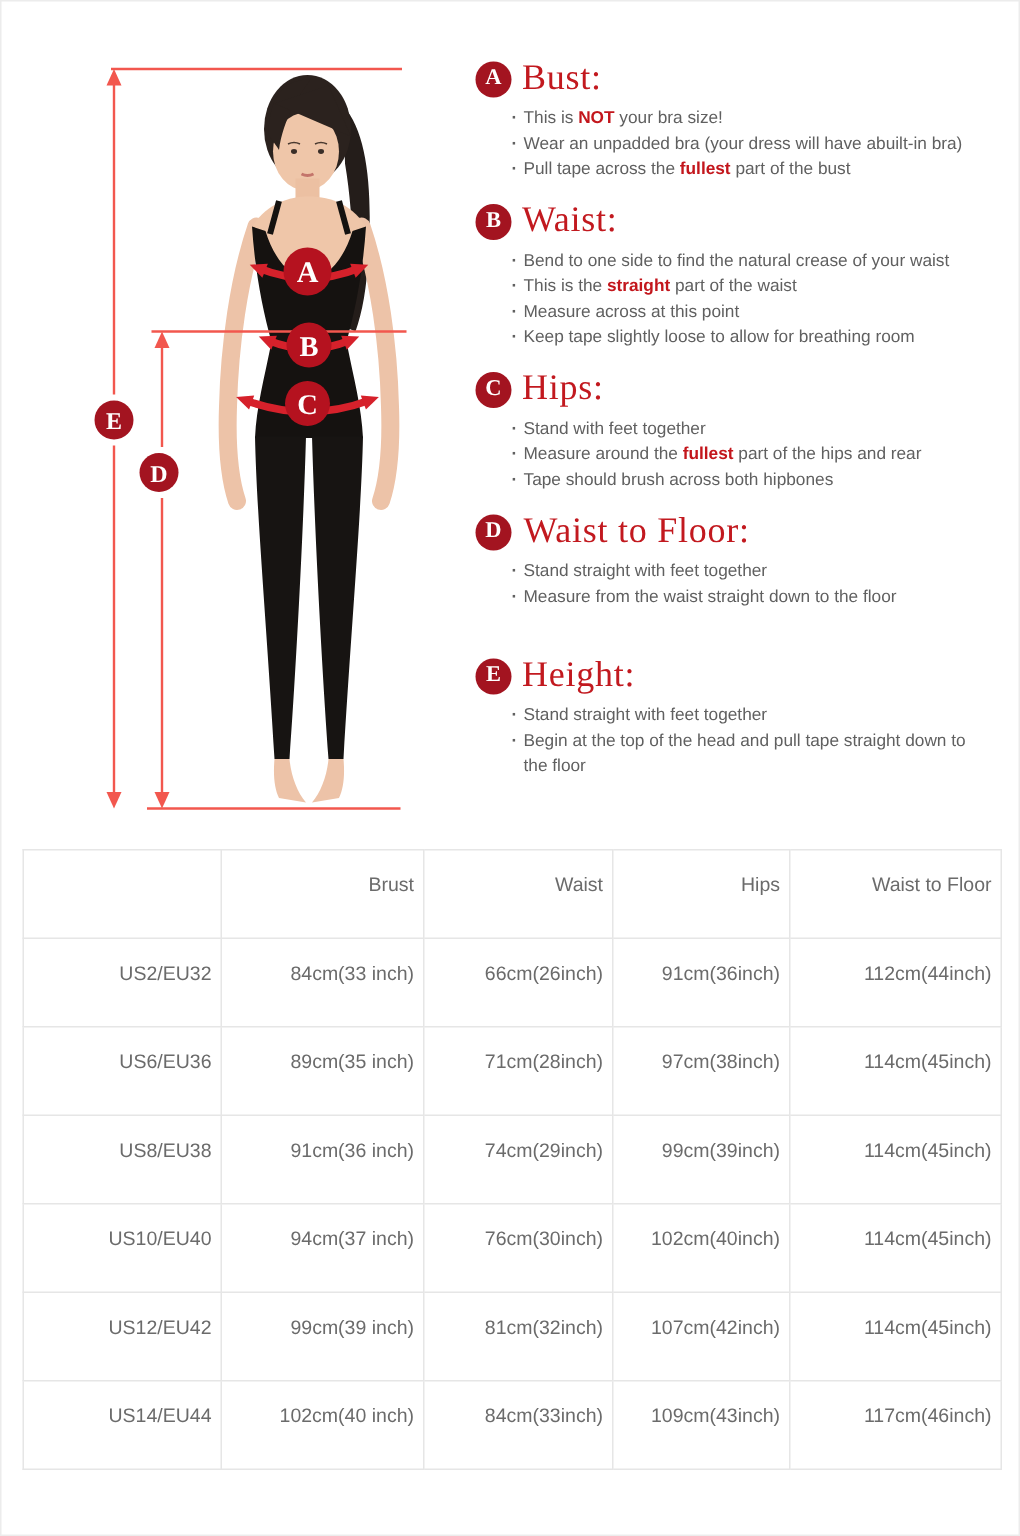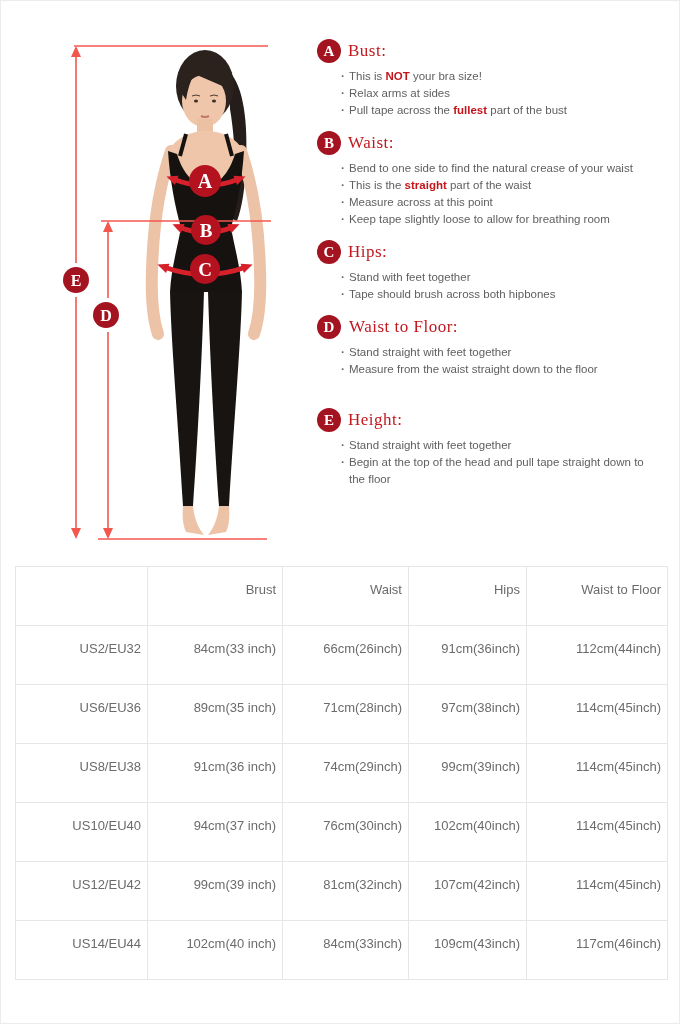--- a/index.html
+++ b/index.html
@@ -12,21 +12,21 @@
 
   
   .instructions { position:absolute; left:314px; top:38px; width:358px; }
   .section { margin-bottom:12px; }
   .section.gap-after { margin-bottom:30px; }
   .sec-head { display:flex; align-items:center; margin-bottom:5px; }
   .sec-badge { width:24px; height:24px; border-radius:50%; background:#a31420;
                color:#fff; font-family:"Liberation Serif", serif; font-weight:bold;
                font-size:15px; display:flex; align-items:center; justify-content:center;
                flex:0 0 24px; margin-left:2px; }
-  .sec-title { font-family:"Liberation Serif", serif; font-size:17px; color:#c2191f;
+  .sec-title { font-family:"Liberation Serif", serif; font-size:24px; color:#c2191f;
                margin-left:7px; letter-spacing:0.5px; }
   .sec-head.wide-gap .sec-title { margin-left:8px; }
   .bullets { padding-left:34px; }
   .bullet { font-size:11.5px; color:#606060; line-height:17px; position:relative; }
   .bullet::before { content:"·"; font-weight:bold; position:absolute; left:-8px; color:#606060; }
   .hl { color:#c3161c; font-weight:bold; }
 
   
   .size-table { position:absolute; left:14px; top:565px; width:652px;
                 border-collapse:collapse; table-layout:fixed; }
@@ -118,21 +118,21 @@
 
   <div class="instructions">
 
     <div class="section">
       <div class="sec-head">
         <span class="sec-badge">A</span>
         <span class="sec-title">Bust:</span>
       </div>
       <div class="bullets">
         <div class="bullet"><span>This is </span><span class="hl">NOT</span><span> your bra size!</span></div>
-        <div class="bullet"><span>Relax arms at sides</span><span class="hl"></span><span></span></div>
+        <div class="bullet"><span>Wear an unpadded bra (your dress will have abuilt-in bra)</span><span class="hl"></span><span></span></div>
         <div class="bullet"><span>Pull tape across the </span><span class="hl">fullest</span><span> part of the bust</span></div>
       </div>
     </div>
 
     <div class="section">
       <div class="sec-head">
         <span class="sec-badge">B</span>
         <span class="sec-title">Waist:</span>
       </div>
       <div class="bullets">
@@ -143,20 +143,21 @@
       </div>
     </div>
 
     <div class="section">
       <div class="sec-head">
         <span class="sec-badge">C</span>
         <span class="sec-title">Hips:</span>
       </div>
       <div class="bullets">
         <div class="bullet"><span>Stand with feet together</span><span class="hl"></span><span></span></div>
+        <div class="bullet"><span>Measure around the </span><span class="hl">fullest</span><span> part of the hips and rear</span></div>
         <div class="bullet"><span>Tape should brush across both hipbones</span><span class="hl"></span><span></span></div>
       </div>
     </div>
 
     <div class="section gap-after">
       <div class="sec-head wide-gap">
         <span class="sec-badge">D</span>
         <span class="sec-title">Waist to Floor:</span>
       </div>
       <div class="bullets">

